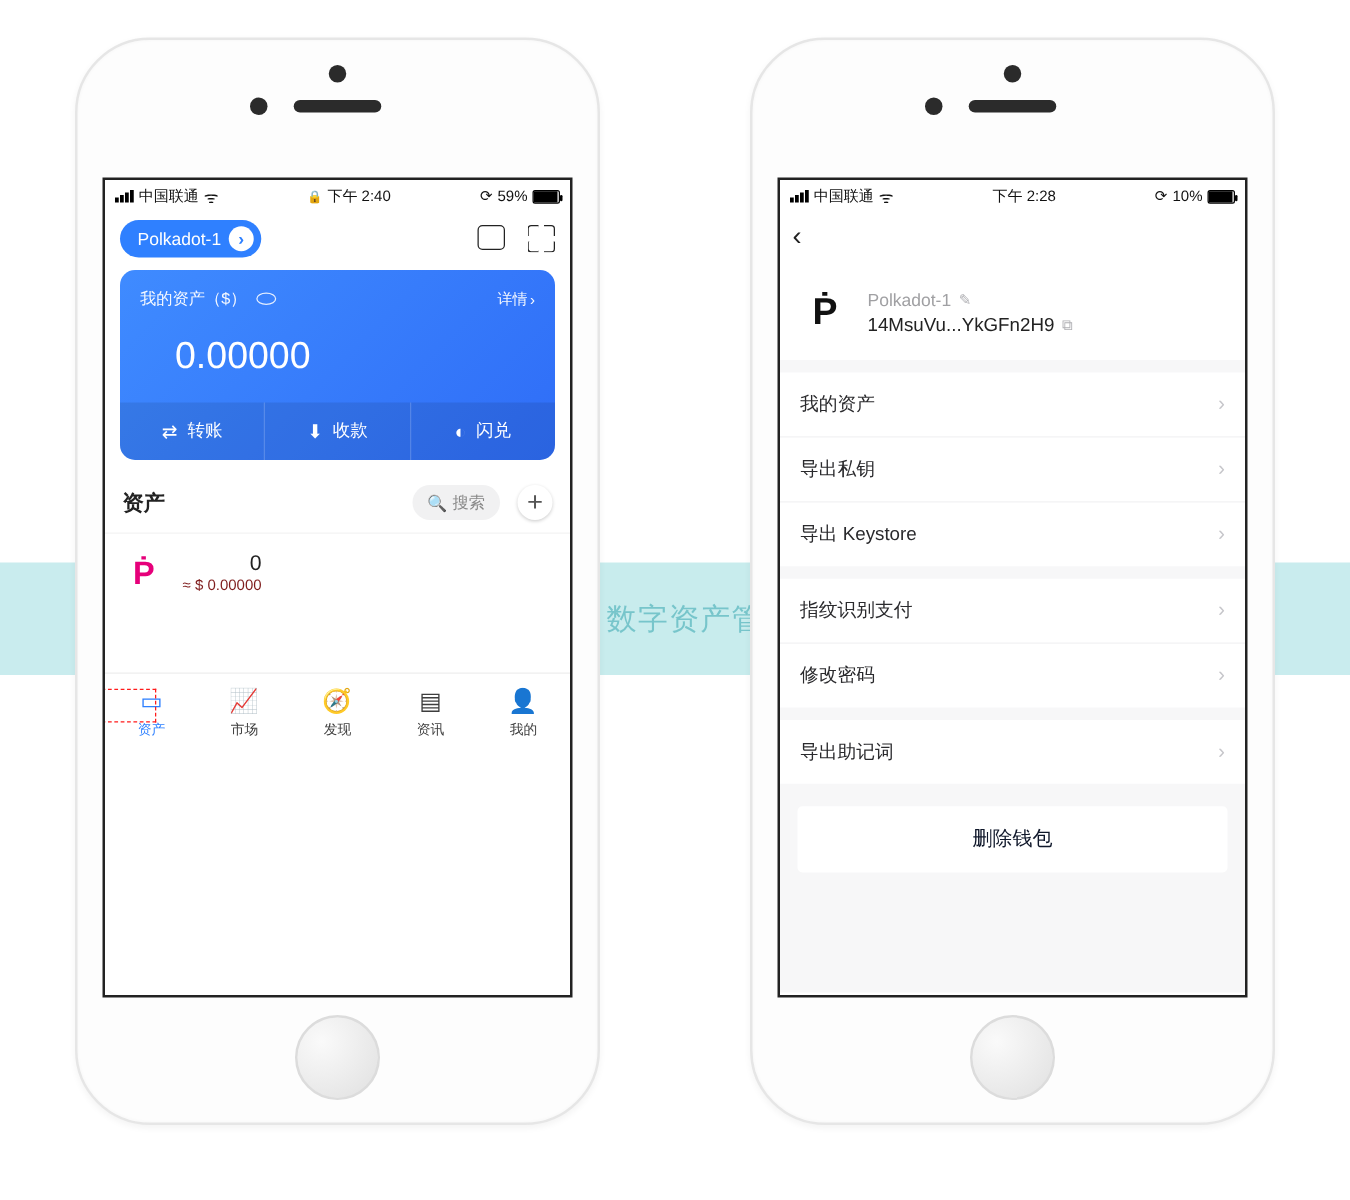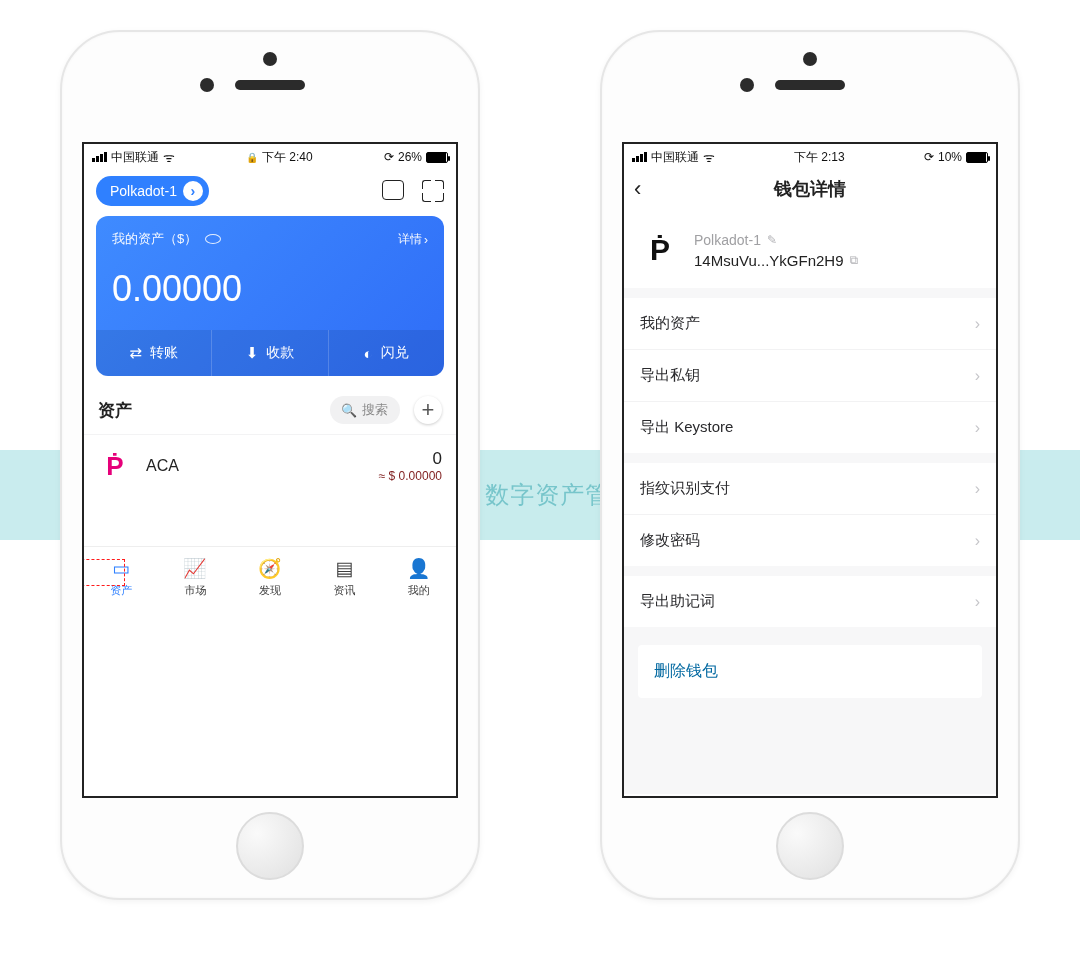--- a/index.html
+++ b/index.html
@@ -83,21 +83,21 @@
 
 .card {
   margin: 0 12px; border-radius: 12px; overflow: hidden;
   background: linear-gradient(135deg, #3f8bff, #2f6df7);
   color: #fff; position: relative;
 }
 .card-top { padding: 14px 16px 20px 16px; display:flex; justify-content:space-between; align-items:flex-end;}
 .card-label { font-size: 13px; opacity:.95; display:flex; align-items:center; gap:8px;}
 .eye-ic { width: 16px; height: 10px; border: 1.3px solid rgba(255,255,255,.9); border-radius: 60% 60% 60% 60%; }
 .detail-link { font-size: 12px; display:flex; align-items:center; gap:2px; opacity:.95; }
-.balance { font-size: 36px; font-weight: 500; padding: 0 16px 20px 16px; }
+.balance { font-size: 30px; font-weight: 500; padding: 0 16px 20px 16px; margin-left: 28px; }
 .card-actions { display:flex; background: rgba(0,0,0,.09); }
 .card-actions > div { flex:1; text-align:center; padding:14px 0; font-size:14px; display:flex; align-items:center; justify-content:center; gap:8px;}
 .card-actions > div + div { border-left: 1px solid rgba(255,255,255,.18);}
 .act-ic { font-size:15px; }
 
 .section-head {
   display:flex; align-items:center; justify-content:space-between;
   padding: 20px 14px 10px 14px;
 }
 .section-title { font-size: 17px; font-weight:600; color:#222;}
@@ -130,21 +130,21 @@
 .wallet-head { background:#fff; padding:18px 16px; display:flex; gap:14px; align-items:center;}
 .wallet-head .logo { width:40px; height:40px; display:flex; align-items:center; justify-content:center; font-size:30px; color:#111; font-weight:600;}
 .wh-lines .l1 { font-size:14px; color:#a0a0a3; display:flex; align-items:center; gap:6px;}
 .wh-lines .l2 { font-size:15px; color:#222; margin-top:4px; display:flex; align-items:center; gap:6px;}
 .pen-ic, .copy-ic { font-size:12px; color:#b0b0b4;}
 
 .group { background:#fff; margin-top:10px;}
 .row { display:flex; align-items:center; justify-content:space-between; padding:16px 16px; font-size:15px; color:#2a2a2d;}
 .row + .row { border-top:1px solid #f2f2f3;}
 .row .chev { color:#c6c6ca; font-size:16px;}
-.del-row { background:#fff; color:#0369a1; font-size:16px; padding:16px; margin:18px 14px; border-radius:4px;}
+.del-row { background:#fff; color:#0f172a; text-align:center; font-size:16px; padding:16px; margin:18px 14px; border-radius:4px;}
 
 
 .band {
   position:absolute; left:0; right:0; top:450px; height:90px;
   background:#bfe9eb; display:flex; align-items:center; justify-content:center;
   color:#60bcc2; font-size:24px; letter-spacing:1px; opacity:.85; z-index:0;
 }
 .phone { z-index:1; }
 .screen > * { position:relative; z-index:2; }
 .hl-box, .arrow1, .arrow2 { z-index:5; }
@@ -176,21 +176,21 @@
             </span>
         <span>中国联通</span>
         <span class="wifi">ᯤ</span>
       </div>
       <div>
         <span class="lock-ic">🔒</span>
         <span>下午 2:40</span>
       </div>
       <div class="right">
         <span>⟳</span>
-        <span>26%</span>
+        <span>59%</span>
         <span class="battery">
               <i></i>
             </span>
       </div>
     </div>
 
     <div class="topbar">
       <div class="pill">
         <span>Polkadot-1</span>
         <span class="circ">›</span>
@@ -240,21 +240,20 @@
         <div class="search-pill">
           <span>🔍</span>
           <span>搜索</span>
         </div>
         <div class="plus-btn">+</div>
       </div>
     </div>
 
     <div class="asset-row">
       <div class="logo">Ṗ</div>
-      <div class="asset-name">ACA</div>
       <div class="asset-vals">
         <div class="v1">0</div>
         <div class="v2">≈ $ 0.00000</div>
       </div>
     </div>
 
     <div class="hl-box hl1"></div>
     <div class="arrow1">↗</div>
 
     <div class="tabbar">
@@ -294,33 +293,32 @@
       <div class="left">
         <span class="sig-bars">
               <span></span>
               <span></span>
               <span></span>
               <span></span>
             </span>
         <span>中国联通</span>
         <span class="wifi">ᯤ</span>
       </div>
-      <div><span>下午 2:13</span></div>
+      <div><span>下午 2:28</span></div>
       <div class="right">
         <span>⟳</span>
         <span>10%</span>
         <span class="battery">
               <i></i>
             </span>
       </div>
     </div>
 
     <div class="nav2">
       <div class="back">‹</div>
-      <div class="title">钱包详情</div>
     </div>
 
     <div class="screen2-body">
       <div class="wallet-head">
         <div class="logo">Ṗ</div>
         <div class="wh-lines">
           <div class="l1">
             <span>Polkadot-1</span>
             <span class="pen-ic">✎</span>
           </div>

